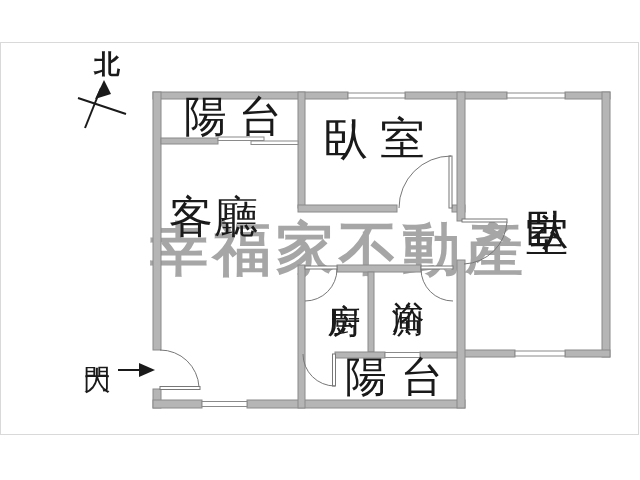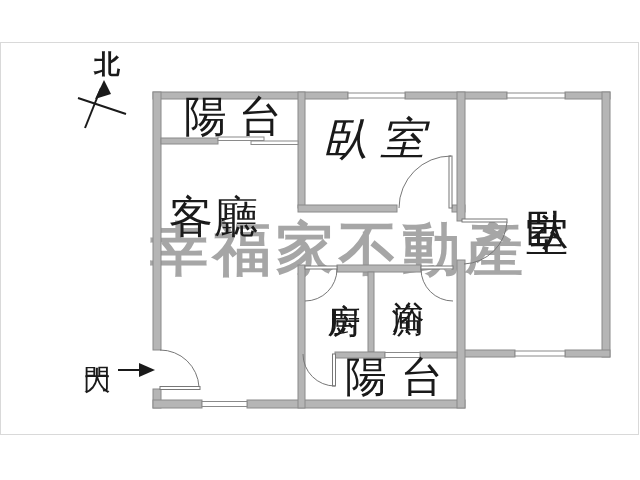--- a/index.html
+++ b/index.html
@@ -24,21 +24,21 @@
     white-space:nowrap;line-height:1.05;
   }
   .vertical{writing-mode:vertical-rl;text-orientation:upright;}
   #watermark{
     position:absolute;left:150px;top:211px;z-index:1;
     font-size:58px;font-weight:bold;letter-spacing:5px;
     color:var(--watermark,#a6a6a6);white-space:nowrap;
     font-family:"Liberation Sans","DejaVu Sans",sans-serif;
   }
   #label-balcony-top{left:184px;top:94px;font-size:43px;letter-spacing:12px;}
-  #label-bedroom-top{left:323px;top:116px;font-size:45px;letter-spacing:12px;font-style:italic;}
+  #label-bedroom-top{left:323px;top:116px;font-size:45px;letter-spacing:12px;}
   #label-living-room{left:169px;top:195px;font-size:44px;letter-spacing:1px;}
   #label-bedroom-right{left:524px;top:177px;font-size:43px;line-height:47px;}
   #label-kitchen{left:326px;top:277px;font-size:33px;line-height:35px;}
   #label-bathroom{left:390px;top:275px;font-size:33px;line-height:35px;}
   #label-balcony-bottom{left:345px;top:355px;font-size:42px;letter-spacing:14px;}
   #label-main-door{left:84px;top:345px;font-size:27px;line-height:26px;}
   #label-north{left:94px;top:51px;font-size:26px;font-weight:bold;}
 </style>
 </head>
 <body>

